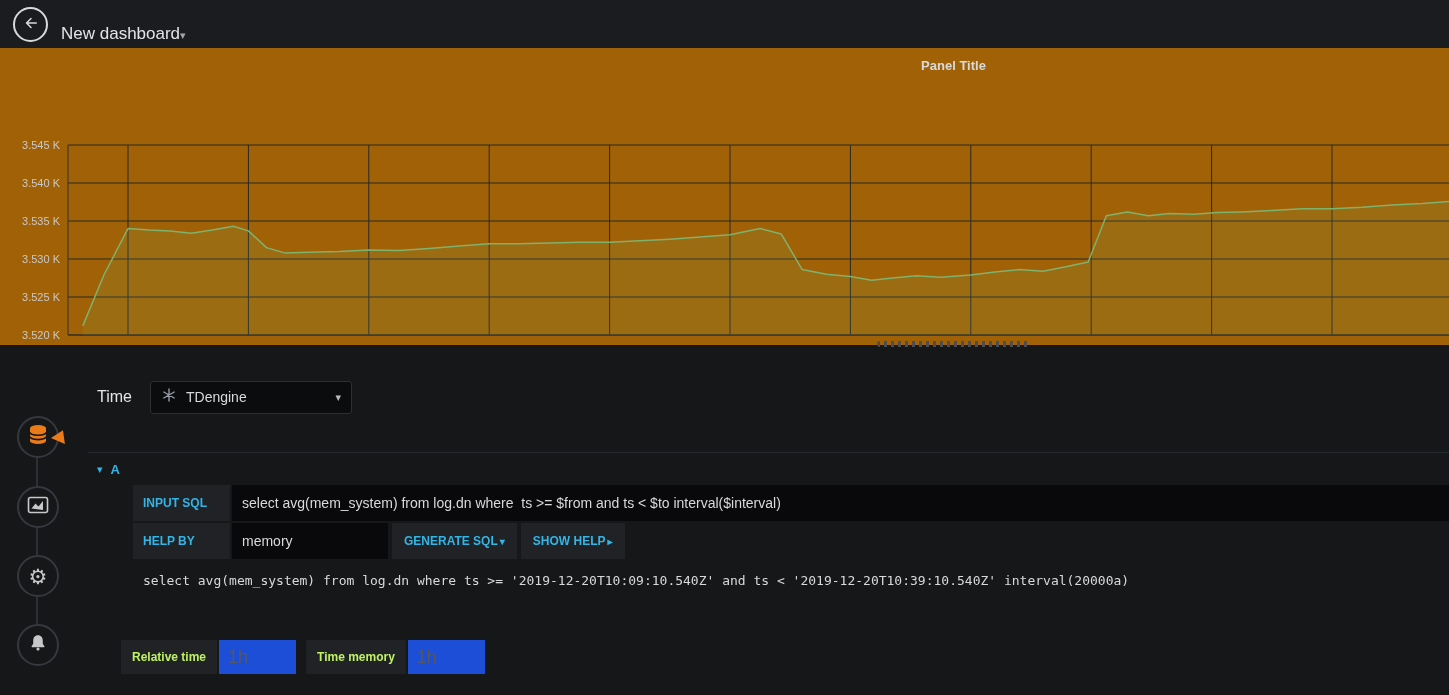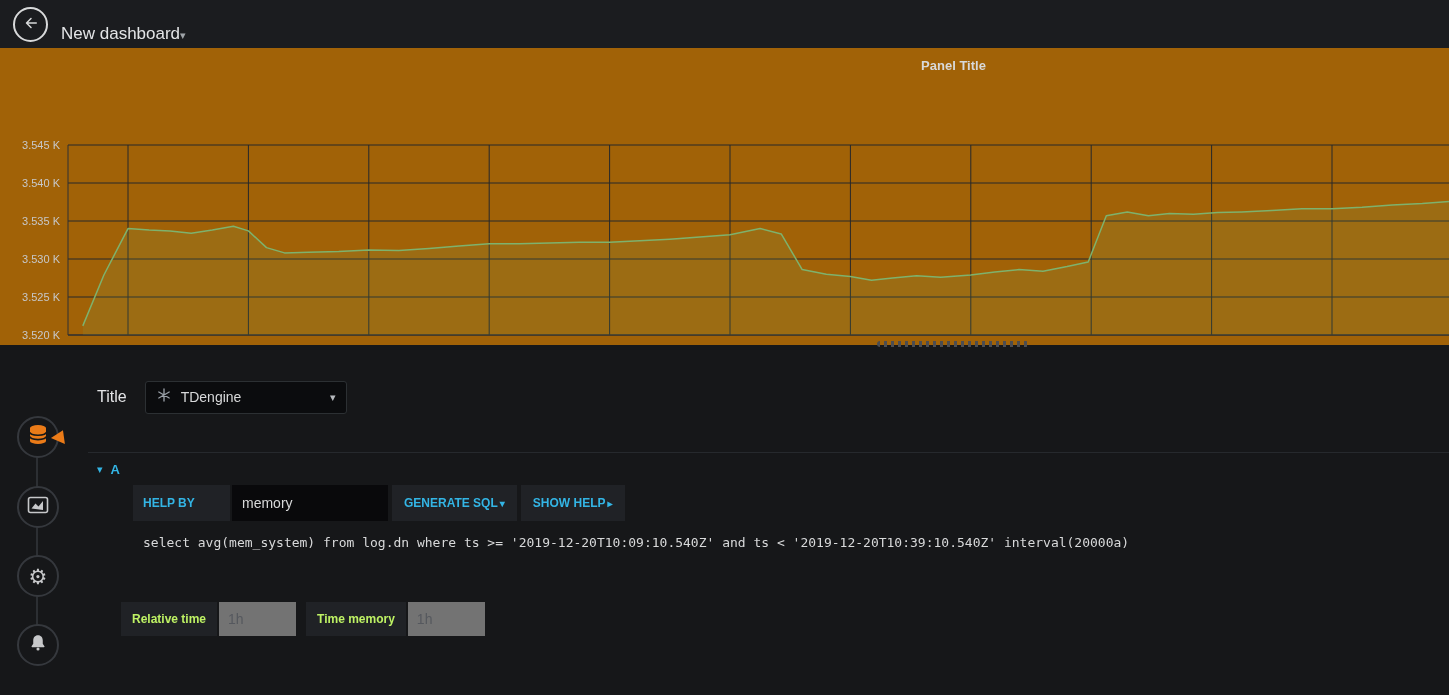--- a/index.html
+++ b/index.html
@@ -65,22 +65,22 @@
   .kw-btn { height:36px; margin-left:4px; padding:0 12px; background:#202226; border:none; cursor:pointer;
     color:#33b5e5; font-size:12px; font-weight:700; font-family:"Liberation Sans",sans-serif;
     display:flex; align-items:center; gap:2px; }
   .kw-caret { font-size:10px; }
 
   .gen-sql { margin:14px 0 0 10px; font-family:"DejaVu Sans Mono", monospace; font-size:13px; color:#d8d9da; }
 
   .time-row { display:flex; align-items:center; margin:52px 0 0 33px; }
   .time-label { height:34px; line-height:34px; background:#202226; color:#bef264; font-size:12px;
     font-weight:700; padding:0 11px; margin-right:2px; }
-  .time-input { width:77px; height:34px; background:#737373; border:none; outline:none; color:#d8d9da;
-    font-size:14px; padding:0 9px; font-family:"Liberation Sans",sans-serif; }
+  .time-input { width:77px; height:34px; background:#1d4ed8; border:none; outline:none; color:#d8d9da;
+    font-size:18px; padding:0 9px; font-family:"Liberation Sans",sans-serif; }
   .time-input::placeholder { color:#55585e; }
   .time-group { display:flex; margin-right:10px; }
 </style>
 </head>
 <body>
 
 <div class="topbar">
   <button class="back-btn">
     <span>
       <svg width="18" height="18" viewBox="0 0 24 24">
@@ -185,40 +185,44 @@
         </svg>
       </span>
     </div>
 
     <div class="cursor-arrow"></div>
   </div>
 
   <div class="content">
 
     <div class="query-header">
-      <span class="query-title">Title</span>
+      <span class="query-title">Time</span>
       <div class="ds-picker">
         <span>
           <svg width="16" height="16" viewBox="0 0 24 24">
             <path d="M12 3v18M4.2 7.5l15.6 9M19.8 7.5l-15.6 9" stroke="#9aa0a8" stroke-width="2" stroke-linecap="round"></path>
           </svg>
         </span>
         <span class="ds-label">TDengine</span>
         <span class="ds-caret">▾</span>
       </div>
     </div>
 
     <div class="row-divider"></div>
 
     <div class="ref-row">
       <span class="ref-caret">▾</span>
       <span class="ref-id">A</span>
     </div>
 
     <div class="query-rows">
+      <div class="form-row">
+        <span class="form-label">INPUT SQL</span>
+        <input class="sql-input" type="text" value="select avg(mem_system) from log.dn where  ts &gt;= $from and ts &lt; $to interval($interval)" style="">
+      </div>
 
       <div class="form-row">
         <span class="form-label">HELP BY</span>
         <input class="sql-input alias-input" type="text" value="memory" style="">
         <button class="kw-btn">
           <span>GENERATE SQL</span>
           <span class="kw-caret">▾</span>
         </button>
         <button class="kw-btn">
           <span>SHOW HELP</span>

